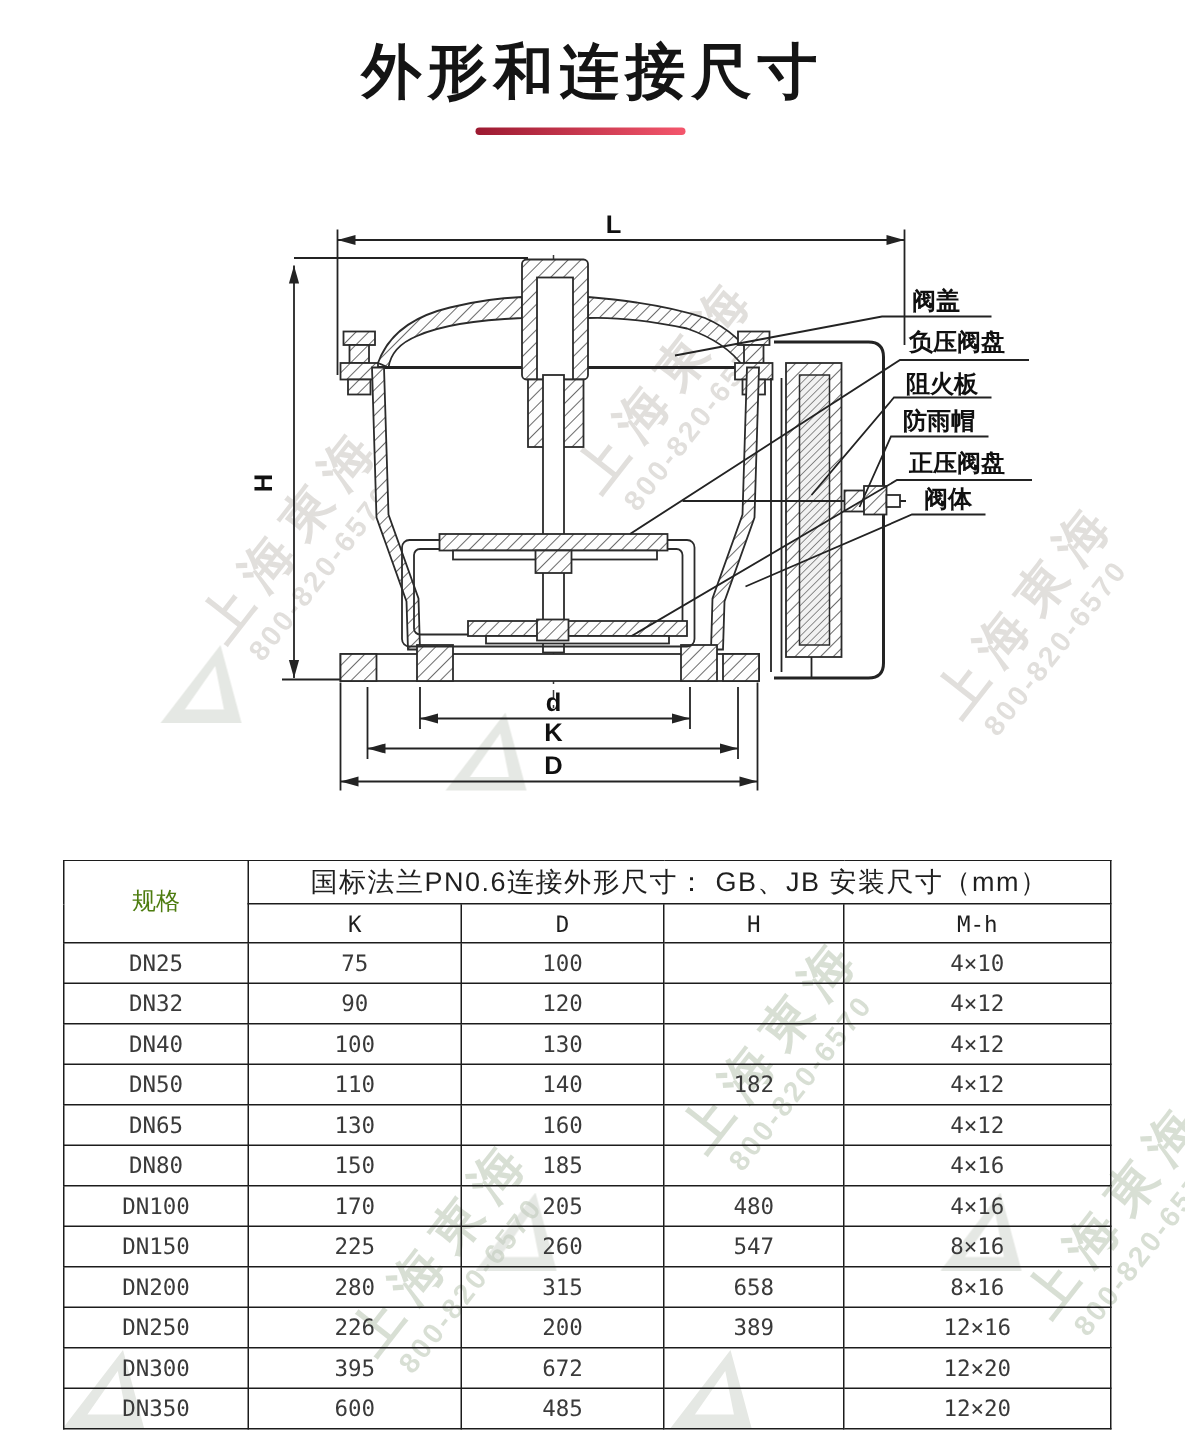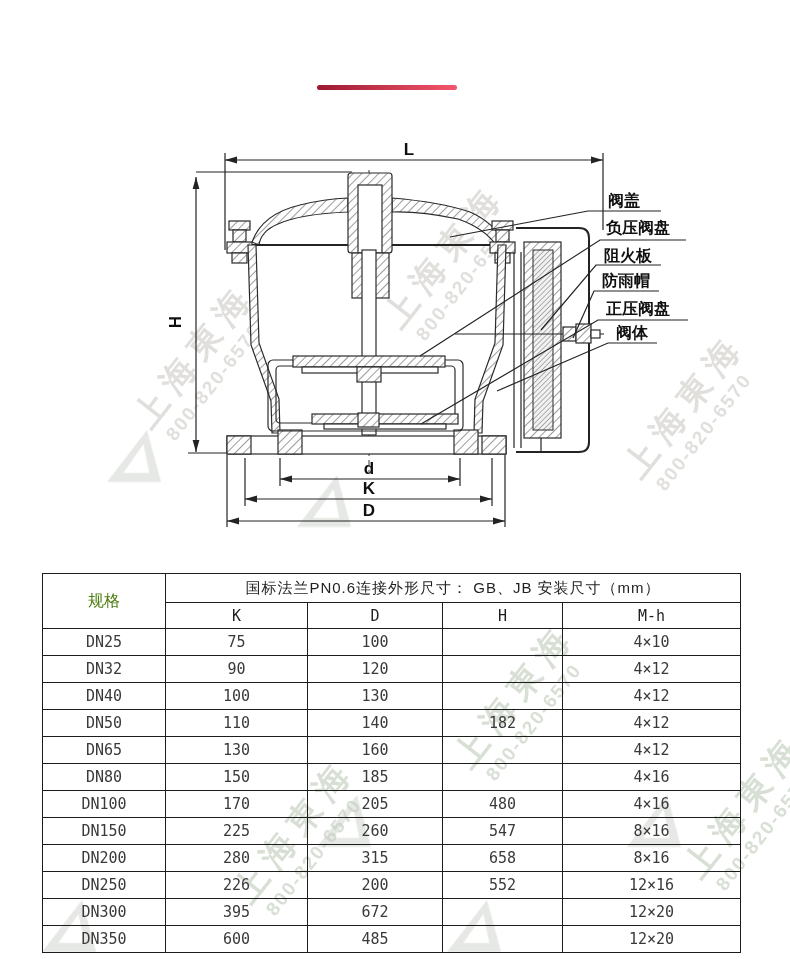--- a/index.html
+++ b/index.html
@@ -27,21 +27,21 @@
   .part-label{font:bold 16px "Liberation Sans",sans-serif;fill:#101010;}
   .hatched{fill:url(#h1);stroke:#2b2b2b;stroke-width:1.2;}
   .hatched2{fill:url(#h2);stroke:#2b2b2b;stroke-width:1;}
   .white{fill:#ffffff;stroke:#2b2b2b;stroke-width:1.2;}
   .outline{fill:none;stroke:#2b2b2b;stroke-width:1.2;}
   .center{stroke:#3a3a3a;stroke-width:1;stroke-dasharray:6 4;fill:none;}
   
   table{position:absolute;top:573px;left:42px;width:698px;z-index:1;
         border-collapse:collapse;table-layout:fixed;background:transparent;}
   th,td{border:1.5px solid #1c1c1c;padding:0;text-align:center;vertical-align:middle;}
-  th.group-header{font-size:15px;font-weight:400;color:#1f1f1f;height:28px;letter-spacing:1px;margin-top:32px;}
+  th.group-header{font-size:18px;font-weight:400;color:#1f1f1f;height:28px;letter-spacing:1px;margin-top:32px;}
   th.spec-header{font-size:16px;font-weight:400;color:#4d7c0f;}
   th.col-header{font-family:"DejaVu Sans Mono",monospace;font-size:15px;font-weight:400;
         color:#1f1f1f;height:25px;}
   td{font-family:"DejaVu Sans Mono",monospace;font-size:15px;color:#3a3a3a;height:26px;}
 </style>
 </head>
 <body>
 
 <div class="page">
 
@@ -74,20 +74,21 @@
     <g class="wm-logo" fill="#c6ccc2">
       <path transform="translate(120,430) skewX(-14)" fill-rule="evenodd" d="M27,0 L54,52 L0,52 Z M27,14 L40,43 L14,43 Z"></path>
       <path transform="translate(310,475) skewX(-14)" fill-rule="evenodd" d="M27,0 L54,52 L0,52 Z M27,14 L40,43 L14,43 Z"></path>
       <path transform="translate(330,795) skewX(-14)" fill-rule="evenodd" d="M27,0 L54,52 L0,52 Z M27,14 L40,43 L14,43 Z"></path>
       <path transform="translate(640,795) skewX(-14)" fill-rule="evenodd" d="M27,0 L54,52 L0,52 Z M27,14 L40,43 L14,43 Z"></path>
       <path transform="translate(55,900) skewX(-14)" fill-rule="evenodd" d="M27,0 L54,52 L0,52 Z M27,14 L40,43 L14,43 Z"></path>
       <path transform="translate(460,900) skewX(-14)" fill-rule="evenodd" d="M27,0 L54,52 L0,52 Z M27,14 L40,43 L14,43 Z"></path>
     </g>
   </svg>
 
+  <div class="title">外形和连接尺寸</div>
   <div class="title-underline"></div>
 
   <svg class="diagram" width="790" height="430" viewBox="0 130 790 430">
     <defs>
       <pattern id="h1" width="6" height="6" patternUnits="userSpaceOnUse" patternTransform="rotate(45)">
         <rect width="6" height="6" fill="#fefefe"></rect>
         <line x1="0" y1="0" x2="0" y2="6" stroke="#4c4c4c" stroke-width="1.1"></line>
       </pattern>
       <pattern id="h2" width="3.6" height="3.6" patternUnits="userSpaceOnUse" patternTransform="rotate(45)">
         <rect width="3.6" height="3.6" fill="#f2f2f2"></rect>
@@ -297,21 +298,21 @@
       <td>280</td>
       <td>315</td>
       <td>658</td>
       <td>8×16</td>
     </tr>
 
     <tr>
       <td>DN250</td>
       <td>226</td>
       <td>200</td>
-      <td>552</td>
+      <td>389</td>
       <td>12×16</td>
     </tr>
 
     <tr>
       <td>DN300</td>
       <td>395</td>
       <td>672</td>
       <td></td>
       <td>12×20</td>
     </tr>

